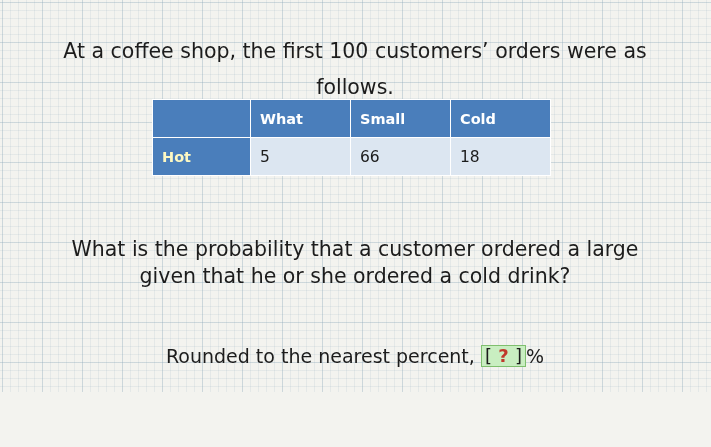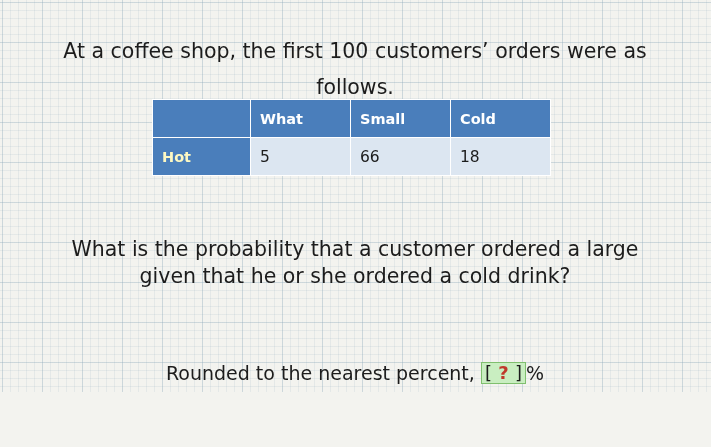--- a/index.html
+++ b/index.html
@@ -99,21 +99,20 @@
   }
   .prompt-rounded {
     position: absolute;
     left: 55px;
     top: 345px;
     width: 600px;
     text-align: center;
     font-size: 19px;
     color: #1c1c1c;
     white-space: nowrap;
-    margin-top: 17px;
   }
   .answer-blank {
     display: inline-block;
     background: #c9eec1;
     border: 1px solid #7fbf6e;
     color: #c0392b;
     font-weight: bold;
     padding: 0 3px;
     font-size: 18px;
     line-height: 20px;

